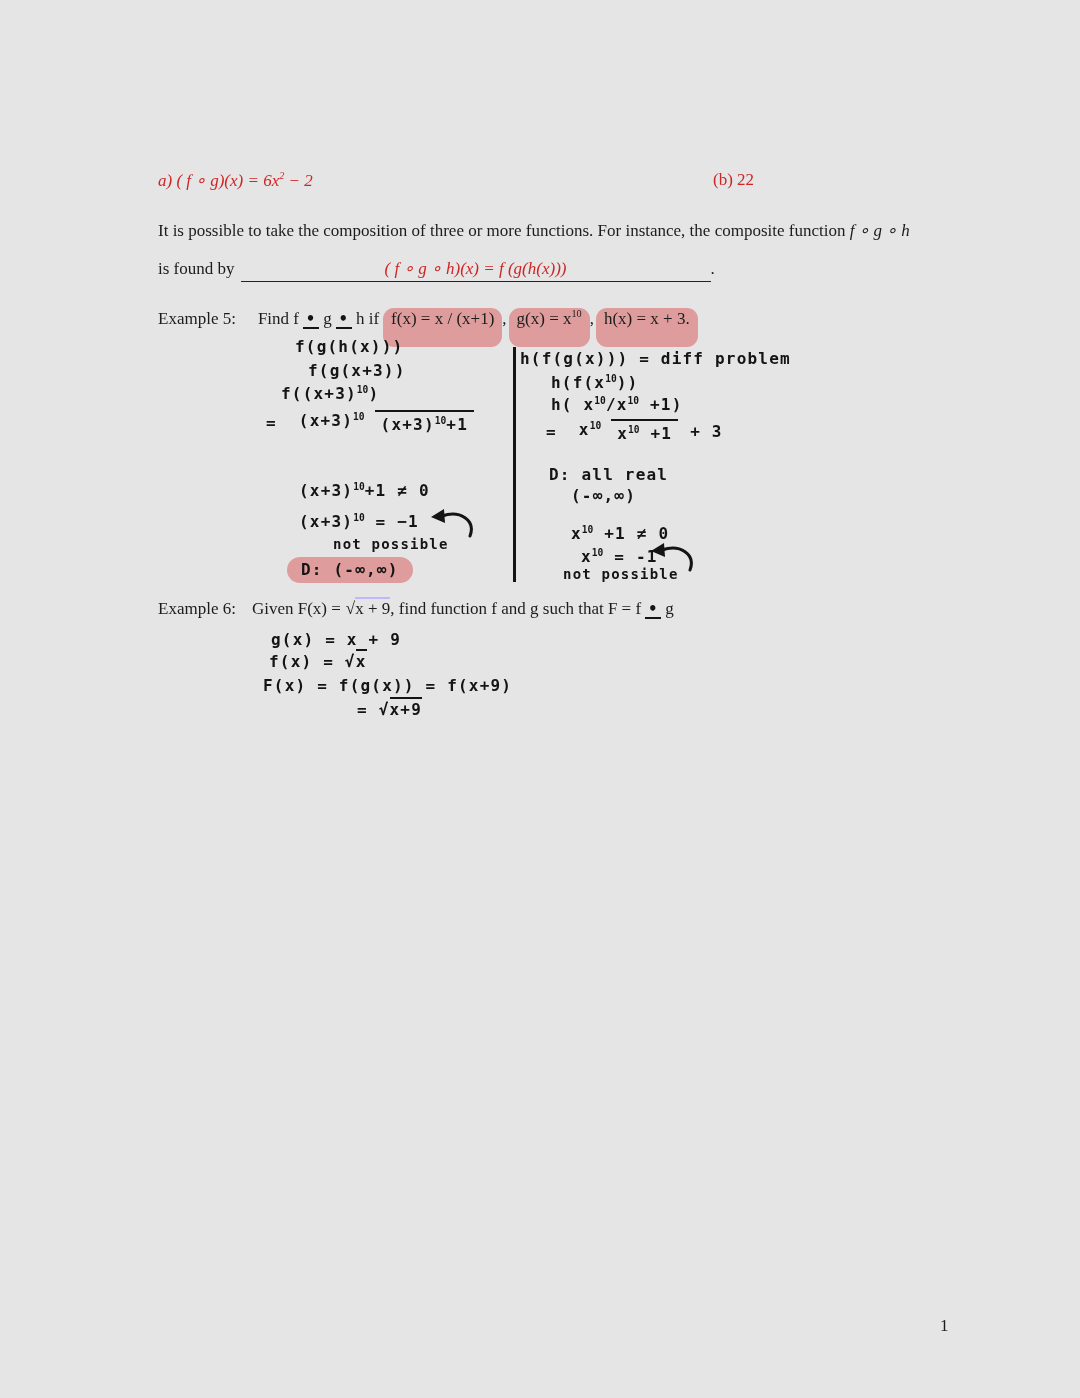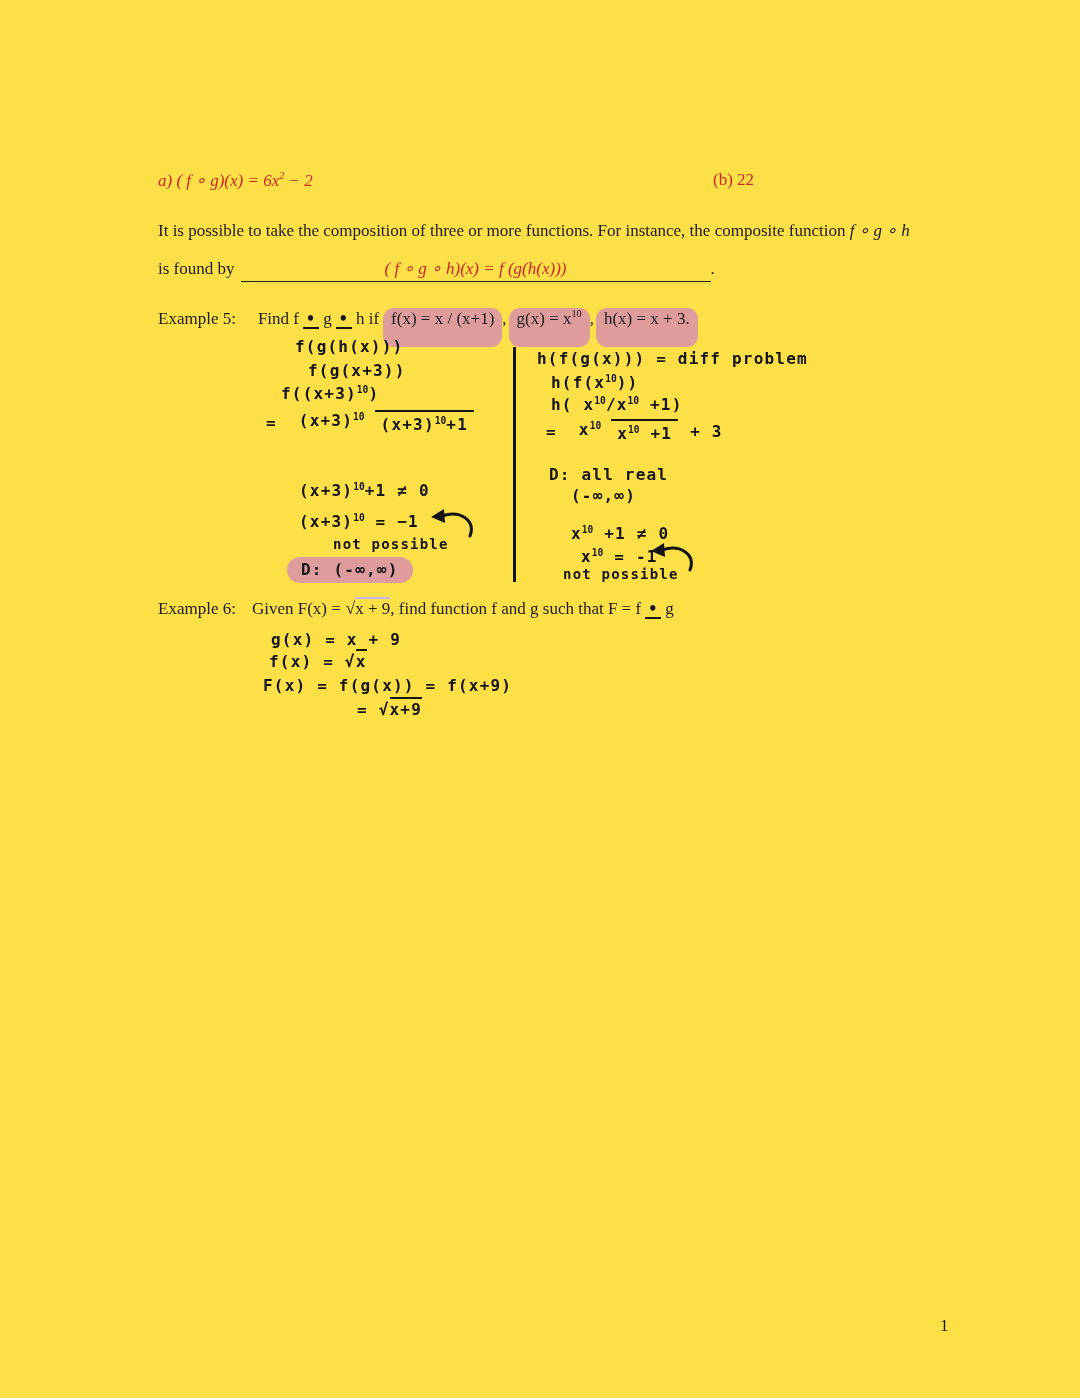--- a/index.html
+++ b/index.html
@@ -1,16 +1,16 @@
 <!DOCTYPE html>
 <html><head>
 <meta charset="utf-8">
 <style>
   html,body{margin:0;padding:0;background:#ffffff;}
-  #page{position:relative;width:1080px;height:1398px;background:#fde047;overflow:hidden;
+  #page{position:relative;width:1080px;height:1398px;background:#e5e5e5;overflow:hidden;
         font-family:"Liberation Serif",serif;color:#1c1c1c;}
   .abs{position:absolute;}
   .serif{font-family:"Liberation Serif",serif;font-size:17px;color:#1c1c1c;}
   .math{font-style:italic;}
   .red{color:#cc2626;}
   .hand{font-family:"DejaVu Sans Mono",monospace;font-weight:700;color:#141414;
         font-size:16px;letter-spacing:1.2px;white-space:nowrap;}
   sup{font-size:60%;letter-spacing:0;vertical-align:super;line-height:0;}
   .pill{background:#df9c9c;border-radius:11px;padding:1px 8px 18px 8px;}
   .dompill{background:#df9c9c;border-radius:15px;padding:3px 14px 4px 14px;}
@@ -77,21 +77,21 @@
   <div class="abs hand" style="left:299px;top:512px;text-align:right;"><span>(x+3)</span><sup>10</sup><span> = −1</span></div>
   <svg class="arrow-svg" style="left:428px;top:506px;" width="46" height="38" viewBox="0 0 46 38">
     <path d="M 42,30 C 48,14 32,4 14,10" fill="none" stroke="#141414" stroke-width="3" stroke-linecap="round"></path>
     <polygon points="16,3 3,11 17,17" fill="#141414"></polygon>
   </svg>
   <div class="abs hand" style="left:333px;top:536px;font-size:14px;">not possible</div>
   <div class="abs hand dompill" style="left:287px;top:557px;">D: (-∞,∞)</div>
 
   <div class="abs vline" style="left:513px;top:347px;height:235px;"></div>
 
-  <div class="abs hand" style="left:537px;top:349px;">h(f(g(x))) = diff problem</div>
+  <div class="abs hand" style="left:520px;top:349px;">h(f(g(x))) = diff problem</div>
   <div class="abs hand" style="left:551px;top:373px;"><span>h(f(x</span><sup>10</sup><span>))</span></div>
   <div class="abs hand" style="left:551px;top:395px;"><span>h( x</span><sup>10</sup><span>/x</span><sup>10</sup><span> +1)</span></div>
 
   <div class="abs hand frow" style="left:546px;top:419px;">
     <span>=</span>
     <span class="frac">
       <span class="num"><span>x</span><sup>10</sup></span>
       <span class="den"><span>x</span><sup>10</sup><span> +1</span></span>
     </span>
     <span>+ 3</span>

